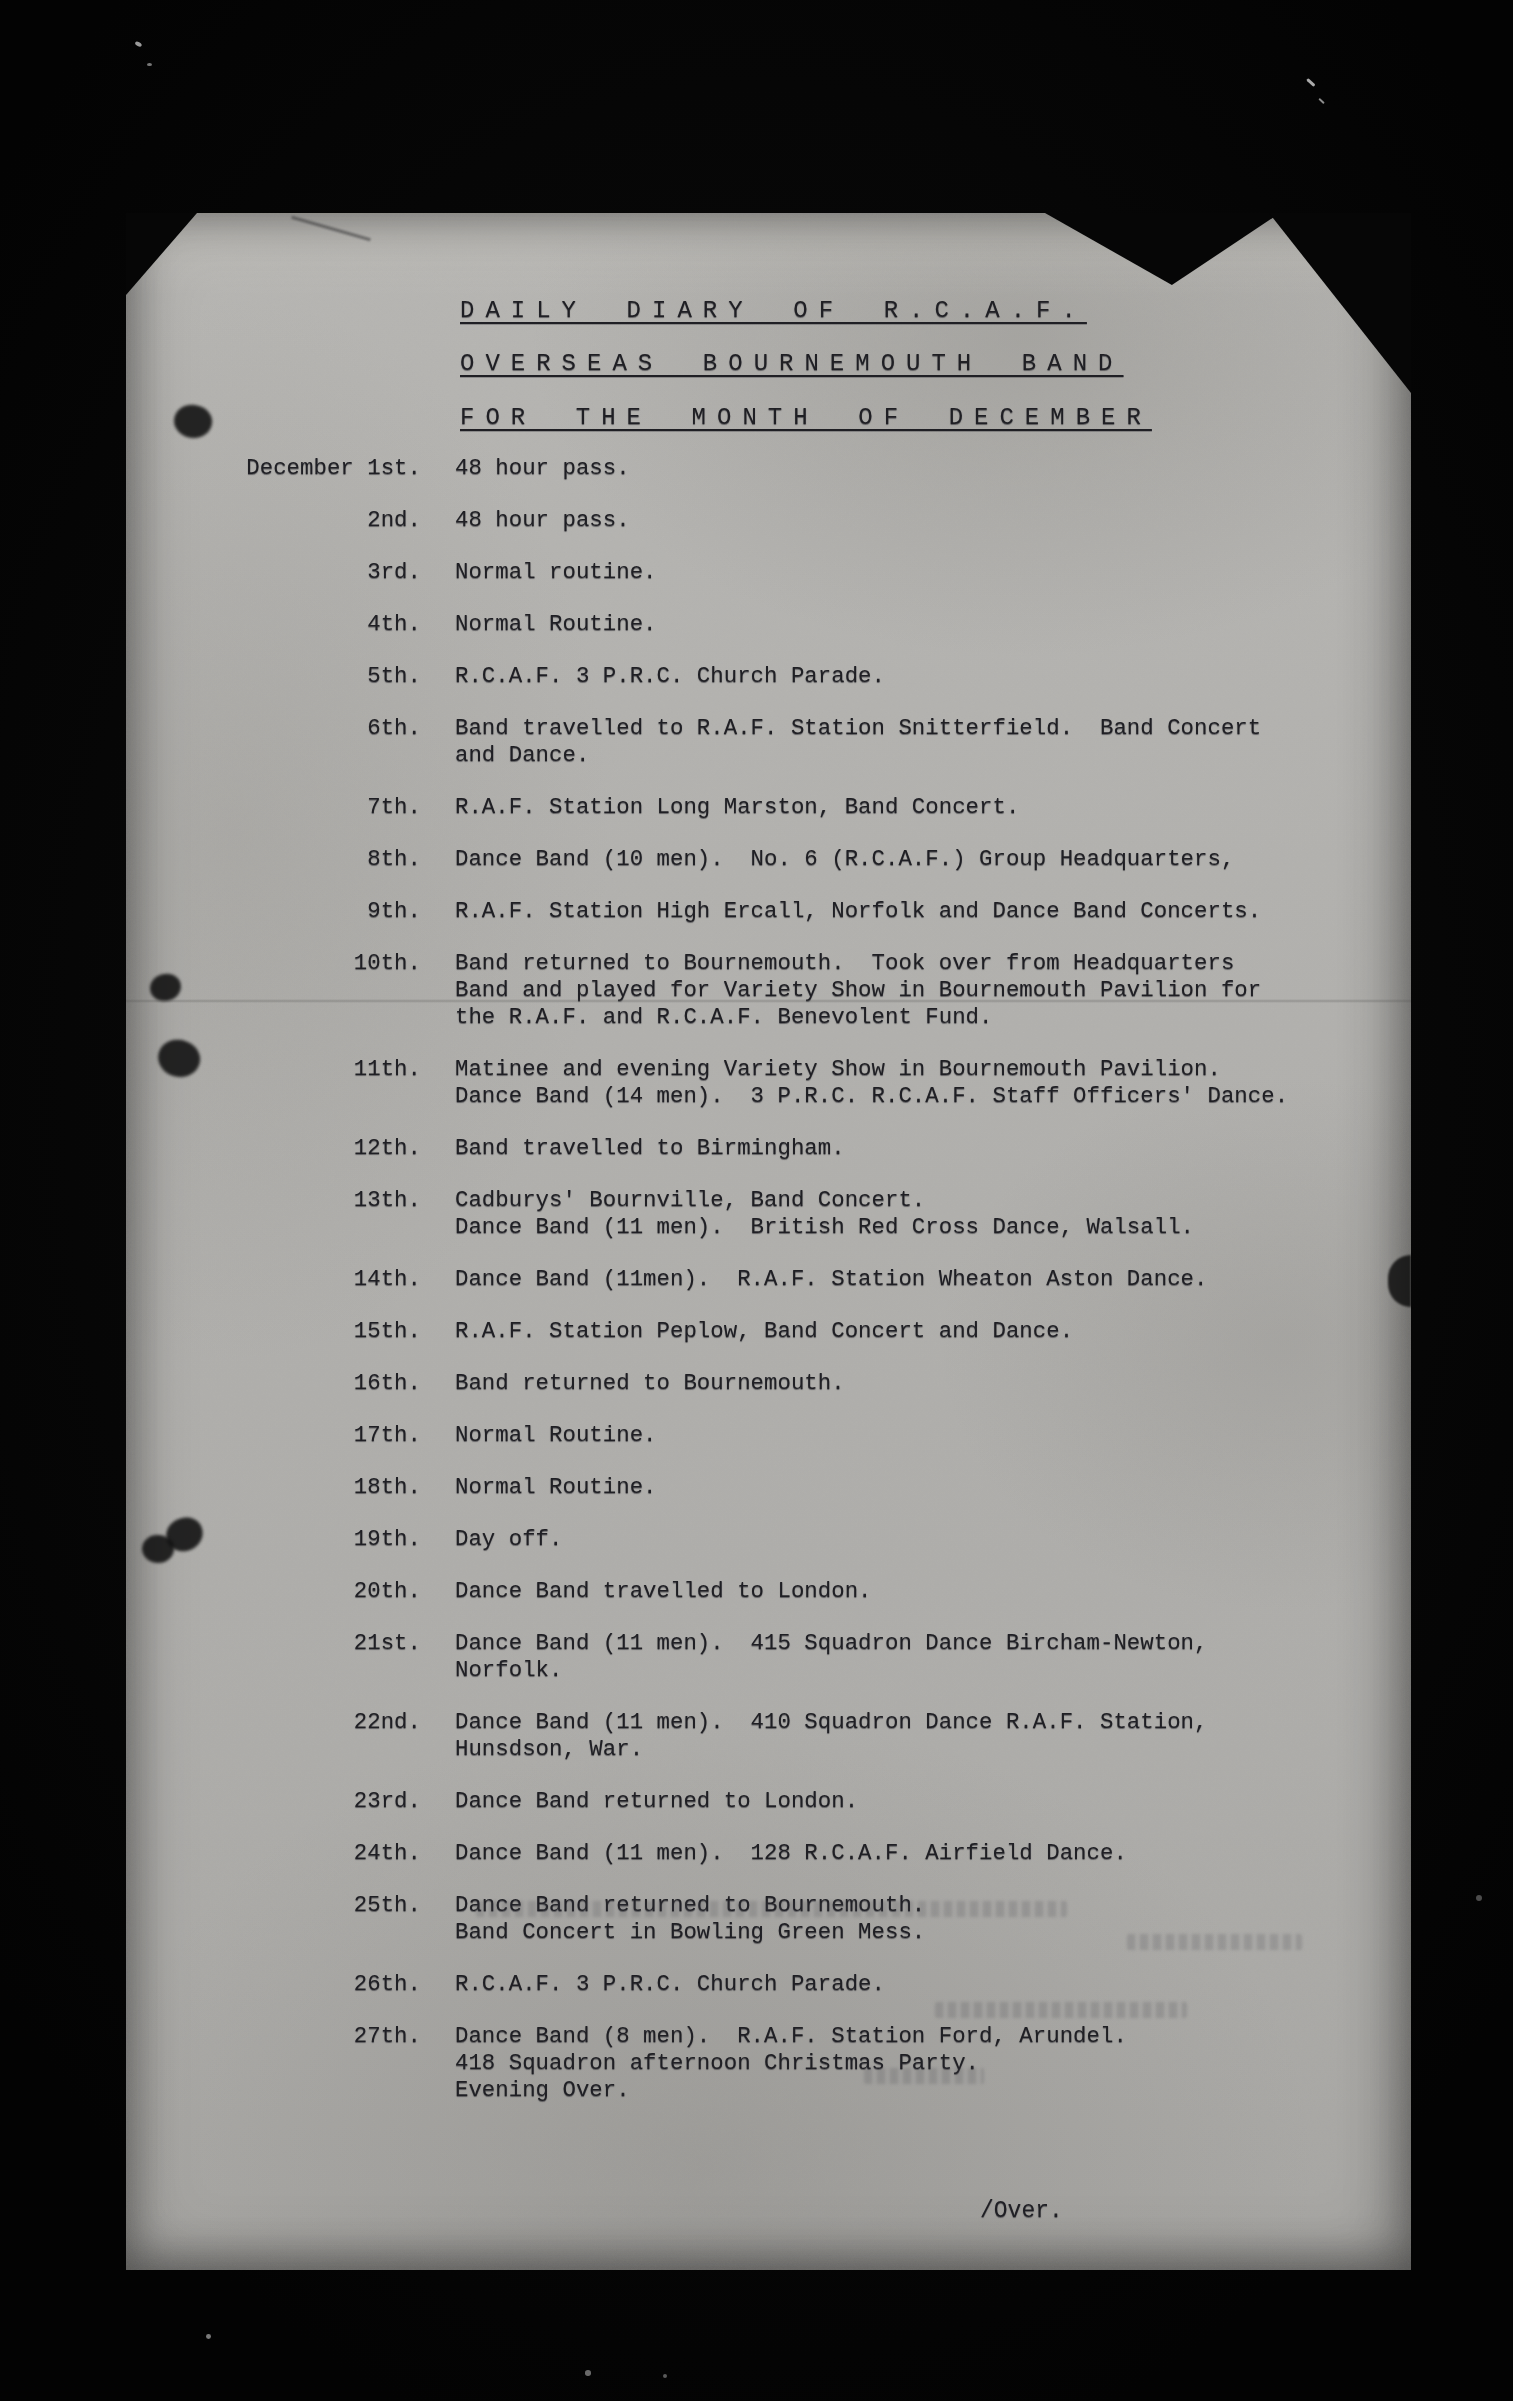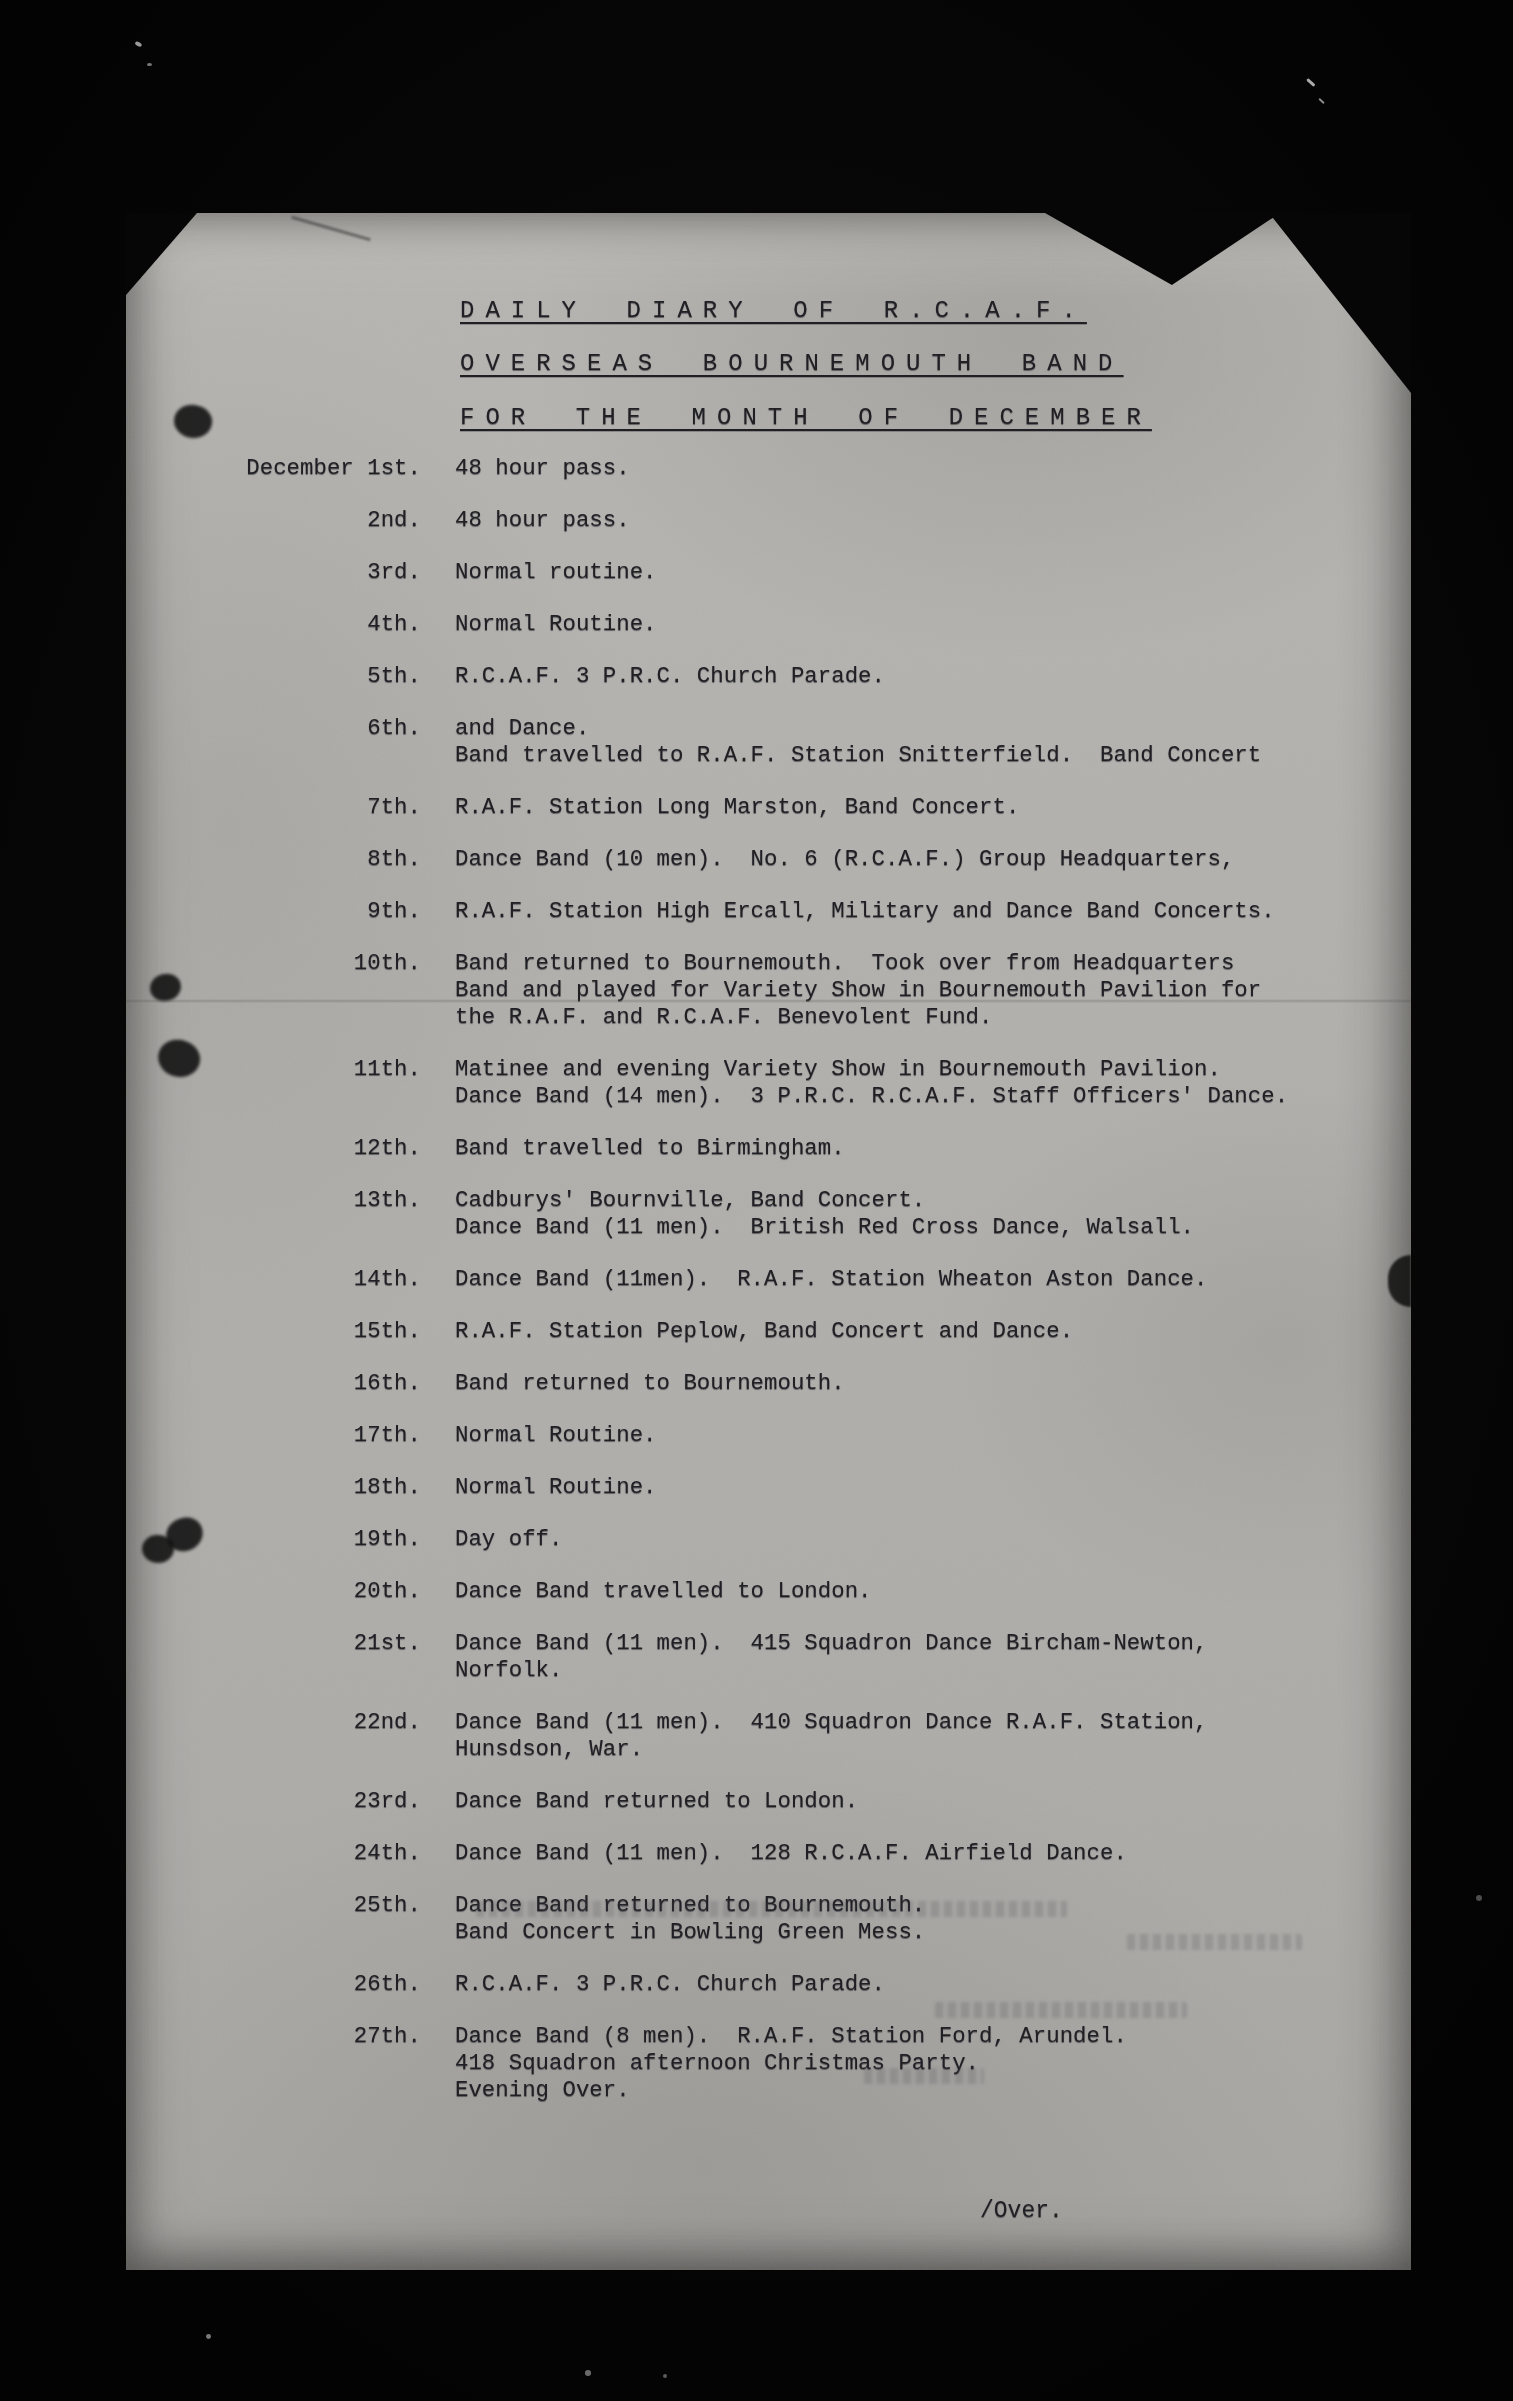--- a/index.html
+++ b/index.html
@@ -230,40 +230,40 @@
           </div>
           <div class="entry">
             <div class="entry-date">5th.</div>
             <div class="entry-body">
               <div class="entry-line">R.C.A.F. 3 P.R.C. Church Parade.</div>
             </div>
           </div>
           <div class="entry">
             <div class="entry-date">6th.</div>
             <div class="entry-body">
+              <div class="entry-line">Band travelled to R.A.F. Station Snitterfield.  Band Concert</div>
               <div class="entry-line">and Dance.</div>
-              <div class="entry-line">Band travelled to R.A.F. Station Snitterfield.  Band Concert</div>
             </div>
           </div>
           <div class="entry">
             <div class="entry-date">7th.</div>
             <div class="entry-body">
               <div class="entry-line">R.A.F. Station Long Marston, Band Concert.</div>
             </div>
           </div>
           <div class="entry">
             <div class="entry-date">8th.</div>
             <div class="entry-body">
               <div class="entry-line">Dance Band (10 men).  No. 6 (R.C.A.F.) Group Headquarters,</div>
             </div>
           </div>
           <div class="entry">
             <div class="entry-date">9th.</div>
             <div class="entry-body">
-              <div class="entry-line">R.A.F. Station High Ercall, Military and Dance Band Concerts.</div>
+              <div class="entry-line">R.A.F. Station High Ercall, Norfolk and Dance Band Concerts.</div>
             </div>
           </div>
           <div class="entry">
             <div class="entry-date">10th.</div>
             <div class="entry-body">
               <div class="entry-line">Band returned to Bournemouth.  Took over from Headquarters</div>
               <div class="entry-line">Band and played for Variety Show in Bournemouth Pavilion for</div>
               <div class="entry-line">the R.A.F. and R.C.A.F. Benevolent Fund.</div>
             </div>
           </div>

